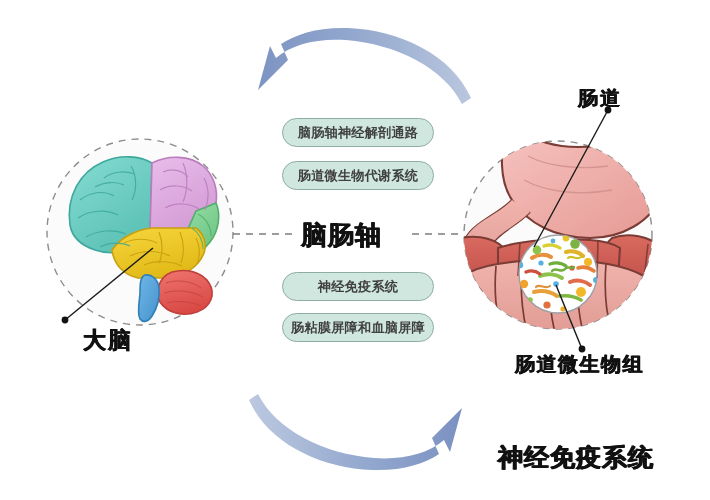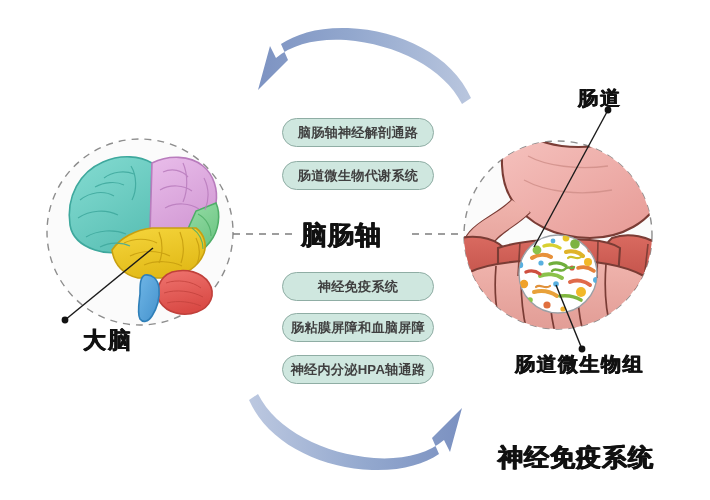--- a/index.html
+++ b/index.html
@@ -324,21 +324,20 @@
              C292 44 318 38 346 40 C396 44 444 68 462 104 Z" fill="url(#arrowGradTop)"></path>
     <path d="M249 400 C268 443 320 468 372 470 C402 471 424 464 439 454
              L432 438 L462 408 L450 452 L444 440
              C428 454 402 460 374 458 C324 454 276 430 258 394 Z" fill="url(#arrowGradBot)"></path>
   </svg>
 
   <div class="pill p0">脑肠轴神经解剖通路</div>
   <div class="pill p2">神经免疫系统</div>
   <div class="pill p1">肠道微生物代谢系统</div>
   <div class="pill p3">肠粘膜屏障和血脑屏障</div>
-  <div class="pill p4">神经内分泌HPA轴通路</div>
 
   <div class="cn-label" id="axis-center-label">脑肠轴</div>
   <div class="cn-label" id="brain-label">大脑</div>
   <div class="cn-label" id="gut-label">肠道</div>
   <div class="cn-label" id="microbiome-label">肠道微生物组</div>
   <div class="cn-label" id="diagram-title">神经免疫系统</div>
 
 </div>
 
 </body></html>

